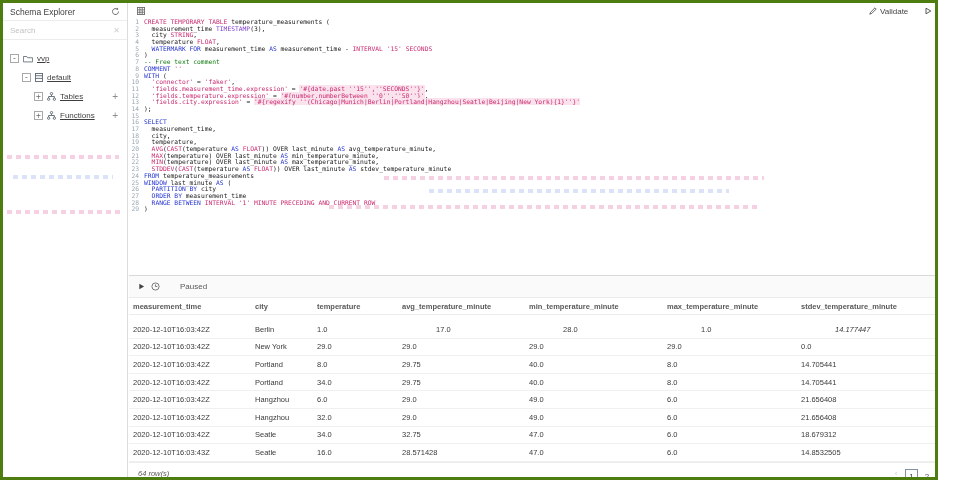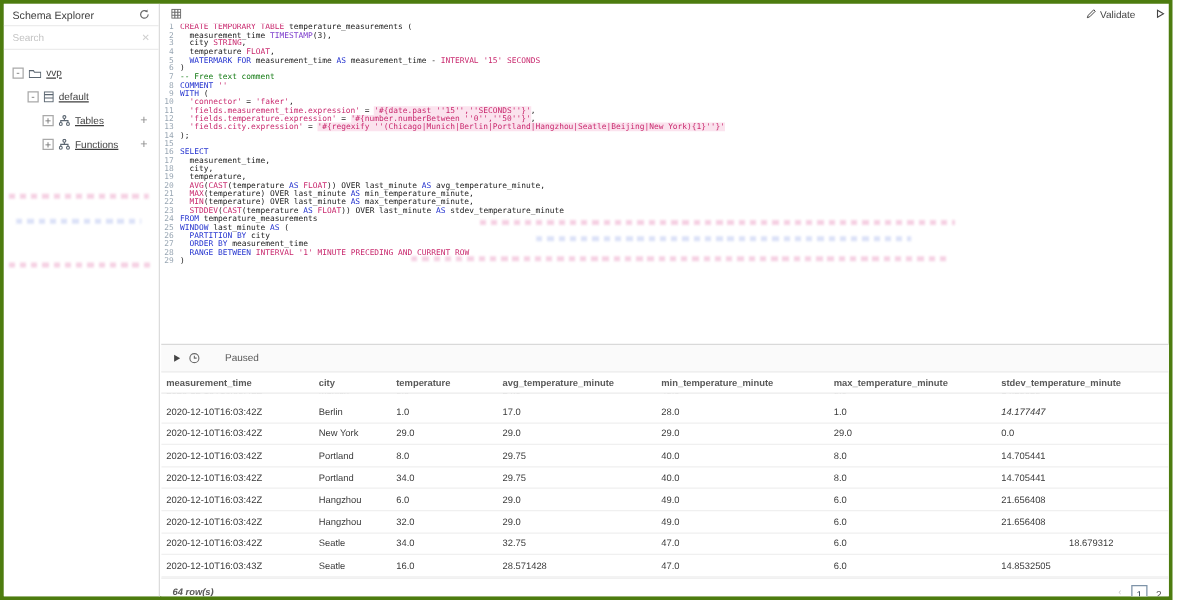--- a/index.html
+++ b/index.html
@@ -59,21 +59,21 @@
   .thead{ height:17px; display:flex; align-items:center; border-bottom:1px solid #ececec; }
   .th{ font-size:7.5px; color:#595959; font-weight:bold; padding-left:4px; flex:none; overflow:hidden; white-space:nowrap; }
   .tbody{ position:relative; height:147px; overflow:hidden; }
   .tr{ height:17.6px; display:flex; align-items:center; border-bottom:1px solid #f0f0f0; }
   .td{ font-size:7.5px; color:#3a3a3a; padding-left:4px; flex:none; overflow:hidden; white-space:nowrap; }
   .clip{ height:6px; overflow:hidden; }
   .clip .tr{ margin-top:-11px; border-bottom:none; }
   .vscroll{ position:absolute; right:1px; top:14px; width:4px; height:100px;
     background:#c9c9c9; border-radius:2px; cursor:grab; }
   .res-footer{ height:22px; border-top:1px solid #ececec; display:flex; align-items:center; padding:0 9px; }
-  .rowcount{ font-size:7.5px; font-style:italic; color:#595959;font-weight:bold; }
+  .rowcount{ font-size:7.5px; font-style:italic; color:#595959; }
   .pager{ margin-left:auto; display:flex; align-items:center; gap:5px; }
   .pg{ font-size:8px; color:#595959; cursor:pointer; background:none; border:none; line-height:13px;
     font-family:"Liberation Sans",sans-serif; min-width:8px; text-align:center; }
   .pg.nav-prev{ color:#c9c9c9; }
   .pg.active{ border:1px solid #7e93a8; background:#fff; width:13px; height:13px; color:#2f4456; }
   svg{ display:block; }
 </style>
 </head>
 <body>
 
@@ -349,21 +349,21 @@
               <div class="td" style="width: 138px;">43.0</div>
               <div class="td" style="width: 134px;">3.0</div>
               <div class="td" style="width: 148px;">14.23023</div>
             </div>
           </div>
         <div id="fullrows">
             <div class="tr">
               <div class="td" style="width: 122px;">2020-12-10T16:03:42Z</div>
               <div class="td" style="width: 62px;">Berlin</div>
               <div class="td" style="width: 85px;">1.0</div>
-              <div class="td" style="width: 127px;">17.0</div>
+              <div class="td" style="width: 127px; margin-left: 34px;">17.0</div>
               <div class="td" style="width: 138px;">28.0</div>
               <div class="td" style="width: 134px;">1.0</div>
               <div class="td" style="width: 148px; font-style: italic;">14.177447</div>
             </div>
             <div class="tr">
               <div class="td" style="width: 122px;">2020-12-10T16:03:42Z</div>
               <div class="td" style="width: 62px;">New York</div>
               <div class="td" style="width: 85px;">29.0</div>
               <div class="td" style="width: 127px;">29.0</div>
               <div class="td" style="width: 138px;">29.0</div>
@@ -406,21 +406,21 @@
               <div class="td" style="width: 134px;">6.0</div>
               <div class="td" style="width: 148px;">21.656408</div>
             </div>
             <div class="tr">
               <div class="td" style="width: 122px;">2020-12-10T16:03:42Z</div>
               <div class="td" style="width: 62px;">Seatle</div>
               <div class="td" style="width: 85px;">34.0</div>
               <div class="td" style="width: 127px;">32.75</div>
               <div class="td" style="width: 138px;">47.0</div>
               <div class="td" style="width: 134px;">6.0</div>
-              <div class="td" style="width: 148px; text-align: center;">18.679312</div>
+              <div class="td" style="width: 148px;">18.679312</div>
             </div>
             <div class="tr">
               <div class="td" style="width: 122px;">2020-12-10T16:03:43Z</div>
               <div class="td" style="width: 62px;">Seatle</div>
               <div class="td" style="width: 85px;">16.0</div>
               <div class="td" style="width: 127px;">28.571428</div>
               <div class="td" style="width: 138px;">47.0</div>
               <div class="td" style="width: 134px;">6.0</div>
               <div class="td" style="width: 148px;">14.8532505</div>
             </div>

